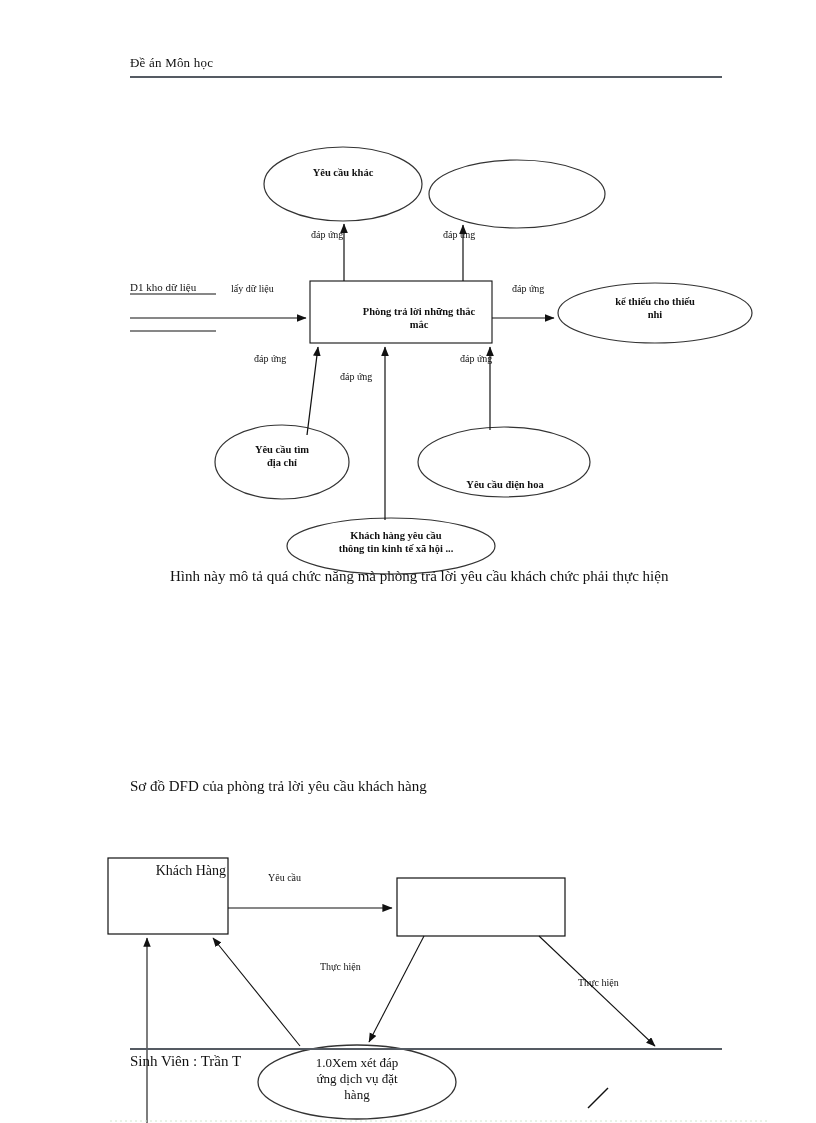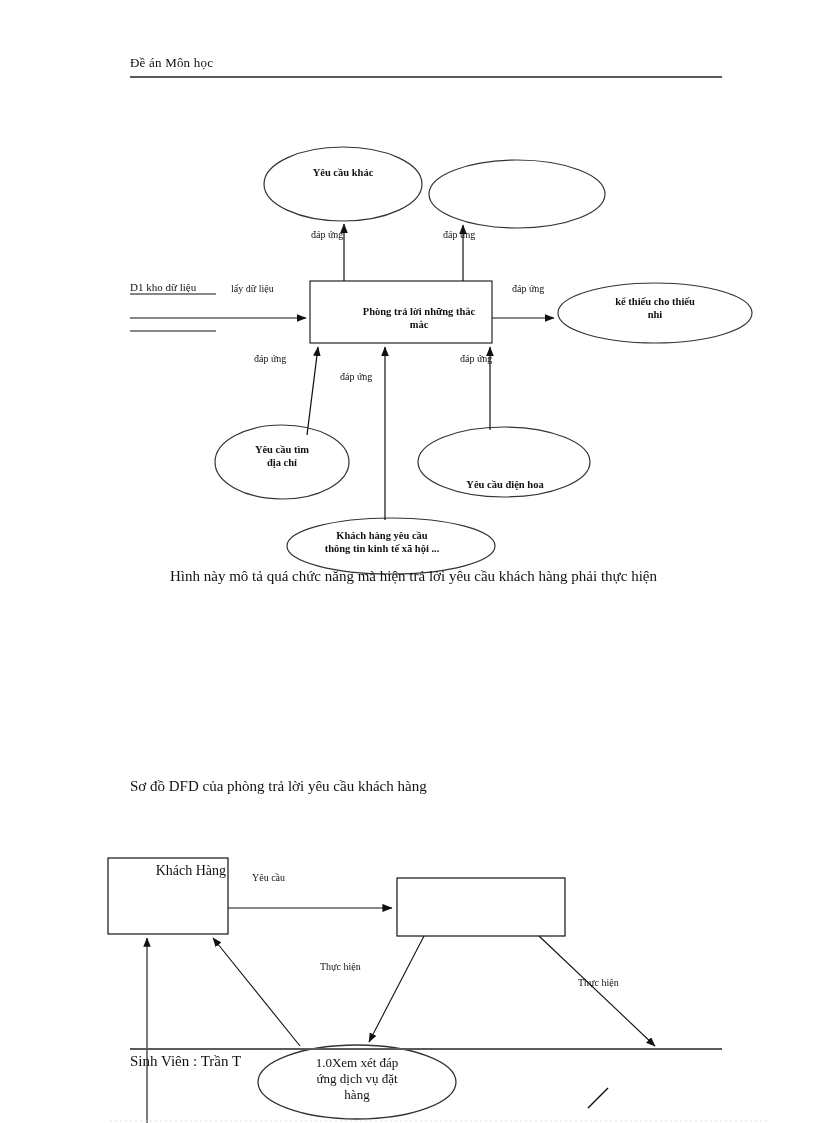--- a/index.html
+++ b/index.html
@@ -177,32 +177,32 @@
 
 
   <div class="node-label ell-label" style="left:578px; top:296px; width:154px;">kể thiếu   cho thiếu
 nhi</div>
 
   <div class="node-label ell-label" style="left:223px; top:444px; width:118px;">Yêu cầu tìm
 địa chỉ</div>
 
   <div class="node-label ell-label" style="left:432px; top:455px; width:146px;margin-top:24px;">Yêu cầu  điện hoa</div>
 
-  <div class="node-label ell-label" style="left:289px; top:530px; width:186px;">Khách hàng yêu cầu
+  <div class="node-label ell-label" style="left:303px; top:530px; width:186px;">Khách hàng yêu cầu
 thông tin  kinh tế xã hội ...</div>
 
   <div class="flow-label" style="left:231px; top:283px;">lấy dữ liệu</div>
   <div class="flow-label" style="left:311px; top:229px;">đáp ứng</div>
   <div class="flow-label" style="left:443px; top:229px;">đáp ứng</div>
   <div class="flow-label" style="left:512px; top:283px;">đáp ứng</div>
   <div class="flow-label" style="left:254px; top:353px;">đáp ứng</div>
   <div class="flow-label" style="left:340px; top:371px;">đáp ứng</div>
   <div class="flow-label" style="left:460px; top:353px;">đáp ứng</div>
 
-  <div class="para">Hình này mô tả quá chức năng mà hiện trả lời yêu cầu khách hàng phải thực hiện</div>
+  <div class="para">Hình này mô tả quá chức năng mà phòng trả lời yêu cầu khách chức phải thực hiện</div>
 
   <div class="sec-head">Sơ đồ DFD của phòng trả lời yêu cầu khách hàng</div>
 
   <svg class="svg-layer" viewBox="0 0 816 1123" xmlns="http://www.w3.org/2000/svg">
 
     <rect x="108" y="858" width="120" height="76" fill="none" stroke="#111" stroke-width="1.2"></rect>
 
     <rect x="397" y="878" width="168" height="58" fill="none" stroke="#111" stroke-width="1.2"></rect>
 
     <line x1="228" y1="908" x2="392" y2="908" stroke="#111" stroke-width="1.2" marker-end="url(#ah2)"></line>
@@ -217,21 +217,21 @@
 
     <ellipse cx="357" cy="1082" rx="99" ry="37" fill="none" stroke="#333" stroke-width="1.3"></ellipse>
 
     <line x1="588" y1="1108" x2="608" y2="1088" stroke="#111" stroke-width="1.4"></line>
 
     <line x1="110" y1="1121" x2="770" y2="1121" stroke="#cfe8cf" stroke-width="1" stroke-dasharray="2 3"></line>
   </svg>
 
   <div class="box-label-2" style="left:110px; top:862px; width:116px;">Khách Hàng</div>
 
-  <div class="flow-label-2" style="left:252px; top:872px;">Yêu cầu</div>
+  <div class="flow-label-2" style="left:268px; top:872px;">Yêu cầu</div>
   <div class="flow-label-2" style="left:320px; top:961px;">Thực hiện</div>
   <div class="flow-label-2" style="left:578px; top:977px;">Thực hiện</div>
 
   <div class="ell-label-2" style="left:278px; top:1055px; width:158px;">1.0Xem xét đáp
 ứng dịch vụ đặt
 hàng</div>
 
   <div class="ftr-rule"></div>
   <div class="ftr-text">Sinh Viên : Trần T</div>
 

